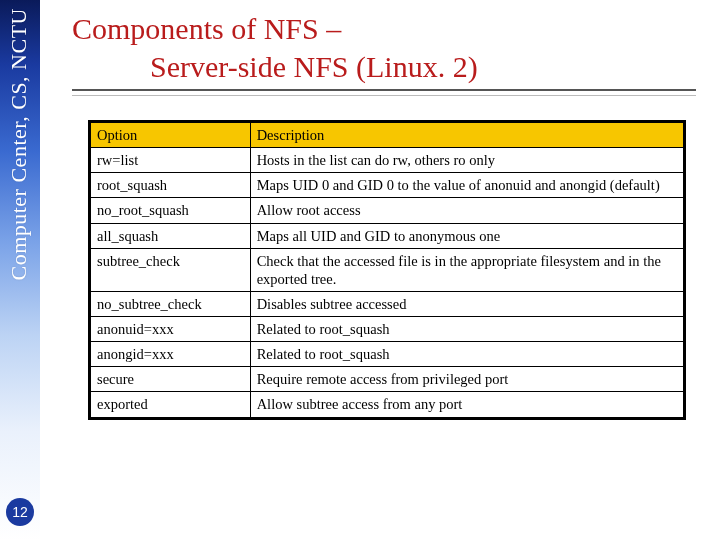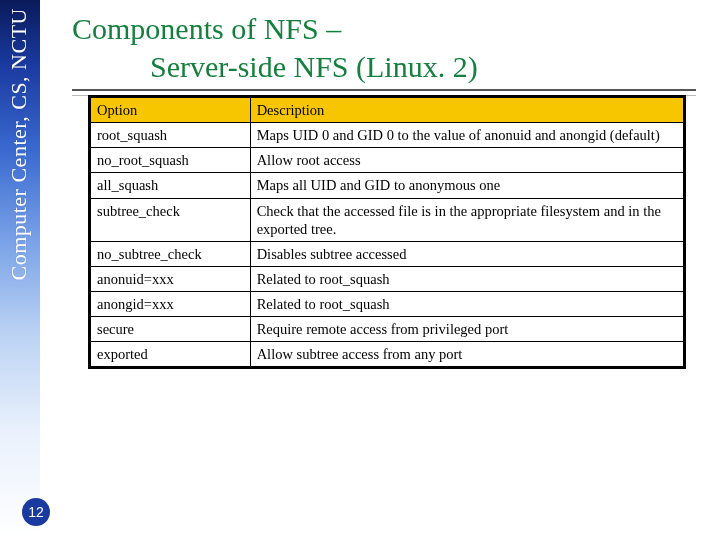--- a/index.html
+++ b/index.html
@@ -41,55 +41,55 @@
     transform: rotate(180deg);
     color: #ffffff;
     font-family: Georgia, "Times New Roman", serif;
     font-size: 22px;
     letter-spacing: 0.5px;
     white-space: nowrap;
     text-shadow: 0 0 2px rgba(0,0,0,0.15);
   }
   .pagenum-badge {
     position: absolute;
-    left: 22px;
+    left: 6px;
     bottom: 14px;
     width: 28px;
     height: 28px;
     border-radius: 50%;
     background: #1a3aa0;
     color: #fff;
     font-family: Arial, sans-serif;
     font-size: 14px;
     line-height: 28px;
     text-align: center;
   }
   .title-block {
     position: absolute;
     left: 72px;
     top: 10px;
     right: 24px;
   }
   .title-line {
     font-family: "Times New Roman", serif;
     font-size: 30px;
-    color: #15803d;
+    color: #b91c1c;
     line-height: 1.25;
   }
   .title-indent { padding-left: 78px; }
   .title-rule {
     margin-top: 4px;
     height: 4px;
     border-top: 2px solid #555;
     border-bottom: 1px solid #bbb;
   }
   .content {
     position: absolute;
     left: 88px;
-    top: 95px;
+    top: 120px;
     right: 34px;
   }
   table.opts {
     border-collapse: collapse;
     width: 100%;
     table-layout: fixed;
     border: 3px solid #000;
   }
   table.opts col.c1 { width: 27%; }
   table.opts col.c2 { width: 73%; }
@@ -132,20 +132,24 @@
           <col class="c2">
         </colgroup>
       <thead>
         <tr>
           <th>Option</th>
           <th>Description</th>
         </tr>
       </thead>
       <tbody>
         <tr>
+          <td>rw=list</td>
+          <td>Hosts in the list can do rw, others ro only</td>
+        </tr>
+        <tr>
           <td>root_squash</td>
           <td>Maps UID 0 and GID 0 to the value of anonuid and anongid (default)</td>
         </tr>
         <tr>
           <td>no_root_squash</td>
           <td>Allow root access</td>
         </tr>
         <tr>
           <td>all_squash</td>
           <td>Maps all UID and GID to anonymous one</td>

